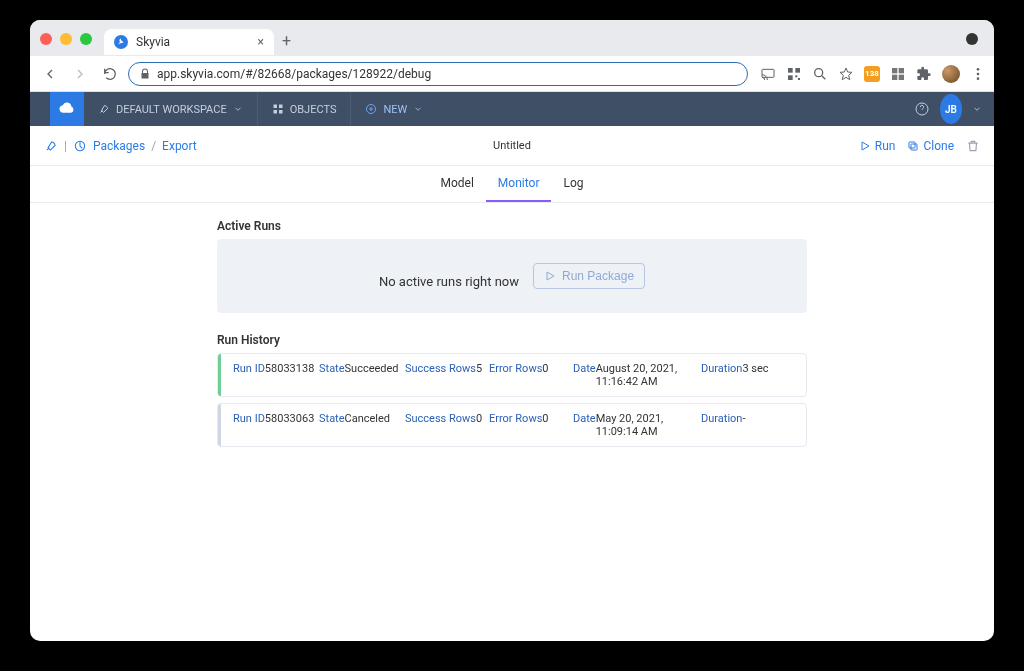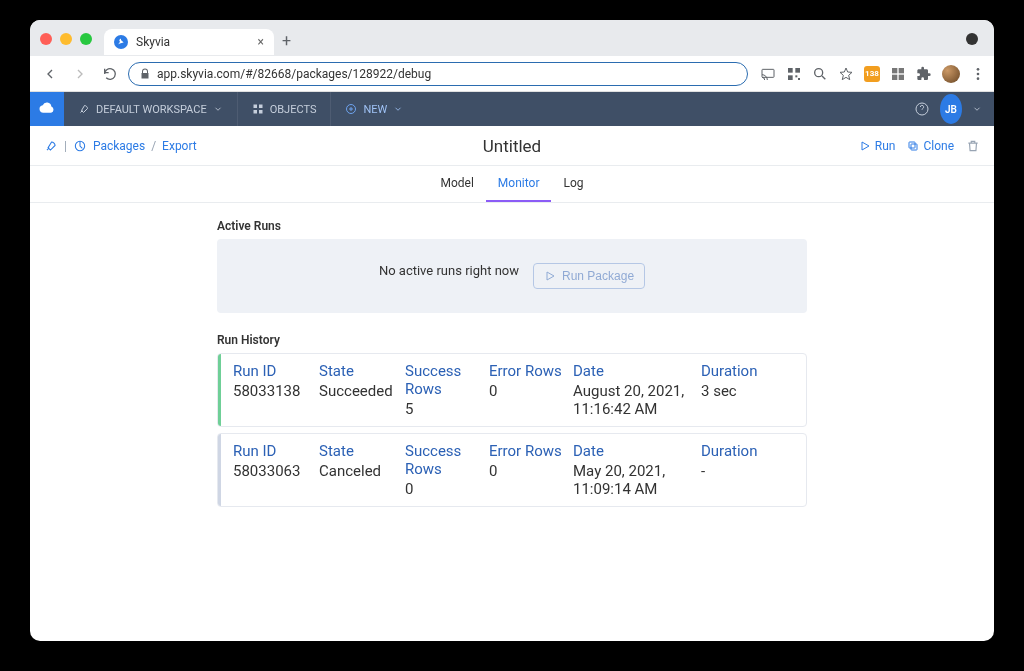--- a/index.html
+++ b/index.html
@@ -29,52 +29,52 @@
   
   .app-header { background: #2c3e50;  background: #3a4a61; color: #fff; display: flex; align-items: center; height: 34px; }
   .app-header { background: #3a4a61; }
   .app-header { background: #364a63; }
   .logo-box { width: 34px; height: 100%; background: #2c7be5; display:flex; align-items:center; justify-content:center; }
   .hdr-item { display:flex; align-items:center; gap:6px; padding: 0 14px; font-size: 11px; color: #c5cedb; height: 100%; border-right: 1px solid rgba(255,255,255,.08); cursor:pointer; }
   .hdr-spacer { flex: 1; }
   .hdr-right { display:flex; align-items:center; gap:10px; padding: 0 12px; }
   .user-pill { background:#2c7be5; color:#fff; width:22px; height:30px; border-radius:50%; font-size:10px; display:flex; align-items:center; justify-content:center; font-weight:600; }
   .app-header { background:#3f516b; }
-  .app-header { background:#414f64; }
+  .app-header { background:#414f64;padding-left:20px; }
   
   .app-header { background:#3f4f66; }
 
   
   .sub-header { display:flex; align-items:center; height: 40px; border-bottom: 1px solid #e9ecef; padding: 0 14px; position: relative; }
   .crumbs { display:flex; align-items:center; gap:6px; font-size: 12px; color:#2c7be5; }
   .crumb-link { color:#2c7be5; cursor:pointer; }
   .crumb-sep { color:#98a4b3; }
-  .page-title { position:absolute; left:50%; transform:translateX(-50%); font-size: 17px; color:#333; }
+  .page-title { position:absolute; left:50%; transform:translateX(-50%); font-size: 11px; color:#333; }
   .actions { margin-left:auto; display:flex; align-items:center; gap:12px; font-size:12px; color:#2c7be5; }
   .action-btn { display:flex; align-items:center; gap:4px; cursor:pointer; }
 
   
   .tabs-row { display:flex; justify-content:center; border-bottom: 1px solid #e9ecef; }
   .app-tab { padding: 10px 12px; font-size:12px; color:#333; cursor:pointer; }
   .app-tab.active { color:#2c7be5; border-bottom: 2px solid #8b5cf6; }
 
   
   .content { flex:1; overflow:auto; padding: 16px 0; display:flex; justify-content:center; }
   .inner { width: 590px; }
   .section-title { font-size:12px; font-weight:600; color:#333; margin-bottom:6px; }
-  .active-runs-box { background:#eef1f6; border-radius:4px; padding: 24px; display:flex; align-items:flex-start; justify-content:center; gap:14px; margin-bottom: 20px; }
+  .active-runs-box { background:#eef1f6; border-radius:4px; padding: 24px; display:flex; align-items:flex-end; justify-content:center; gap:14px; margin-bottom: 20px; }
   .no-runs-text { font-size:13px; color:#333; }
   .run-pkg-btn { border:1px solid #9db6df; border-radius:4px; padding: 5px 10px; font-size:12px; color:#698cc6; background:transparent; display:flex; align-items:center; gap:6px; cursor:pointer; opacity:.7; }
 
   .history-card { border:1px solid #e6e9ef; border-radius:4px; display:flex; margin-bottom:6px; }
   .history-card .bar { width:3px; border-radius:4px 0 0 4px; }
   .bar.success { background:#6fcf97; }
   .bar.canceled { background:#cfd6e4; }
   .history-card .row-body { display:flex; flex:1; padding: 8px 12px; }
-  .col { display:flex; flex-direction:column; font-size:15px; }
+  .col { display:flex; font-size:11px; }
   .col .label { color:#2c61b5; margin-bottom:2px; }
   .col .value { color:#333; }
   .c-runid { width: 86px; }
   .c-state { width: 86px; }
   .c-succ { width: 84px; }
   .c-err { width: 84px; }
   .c-date { width: 128px; }
   .c-dur { flex:1; }
 
   svg { display:block; }

